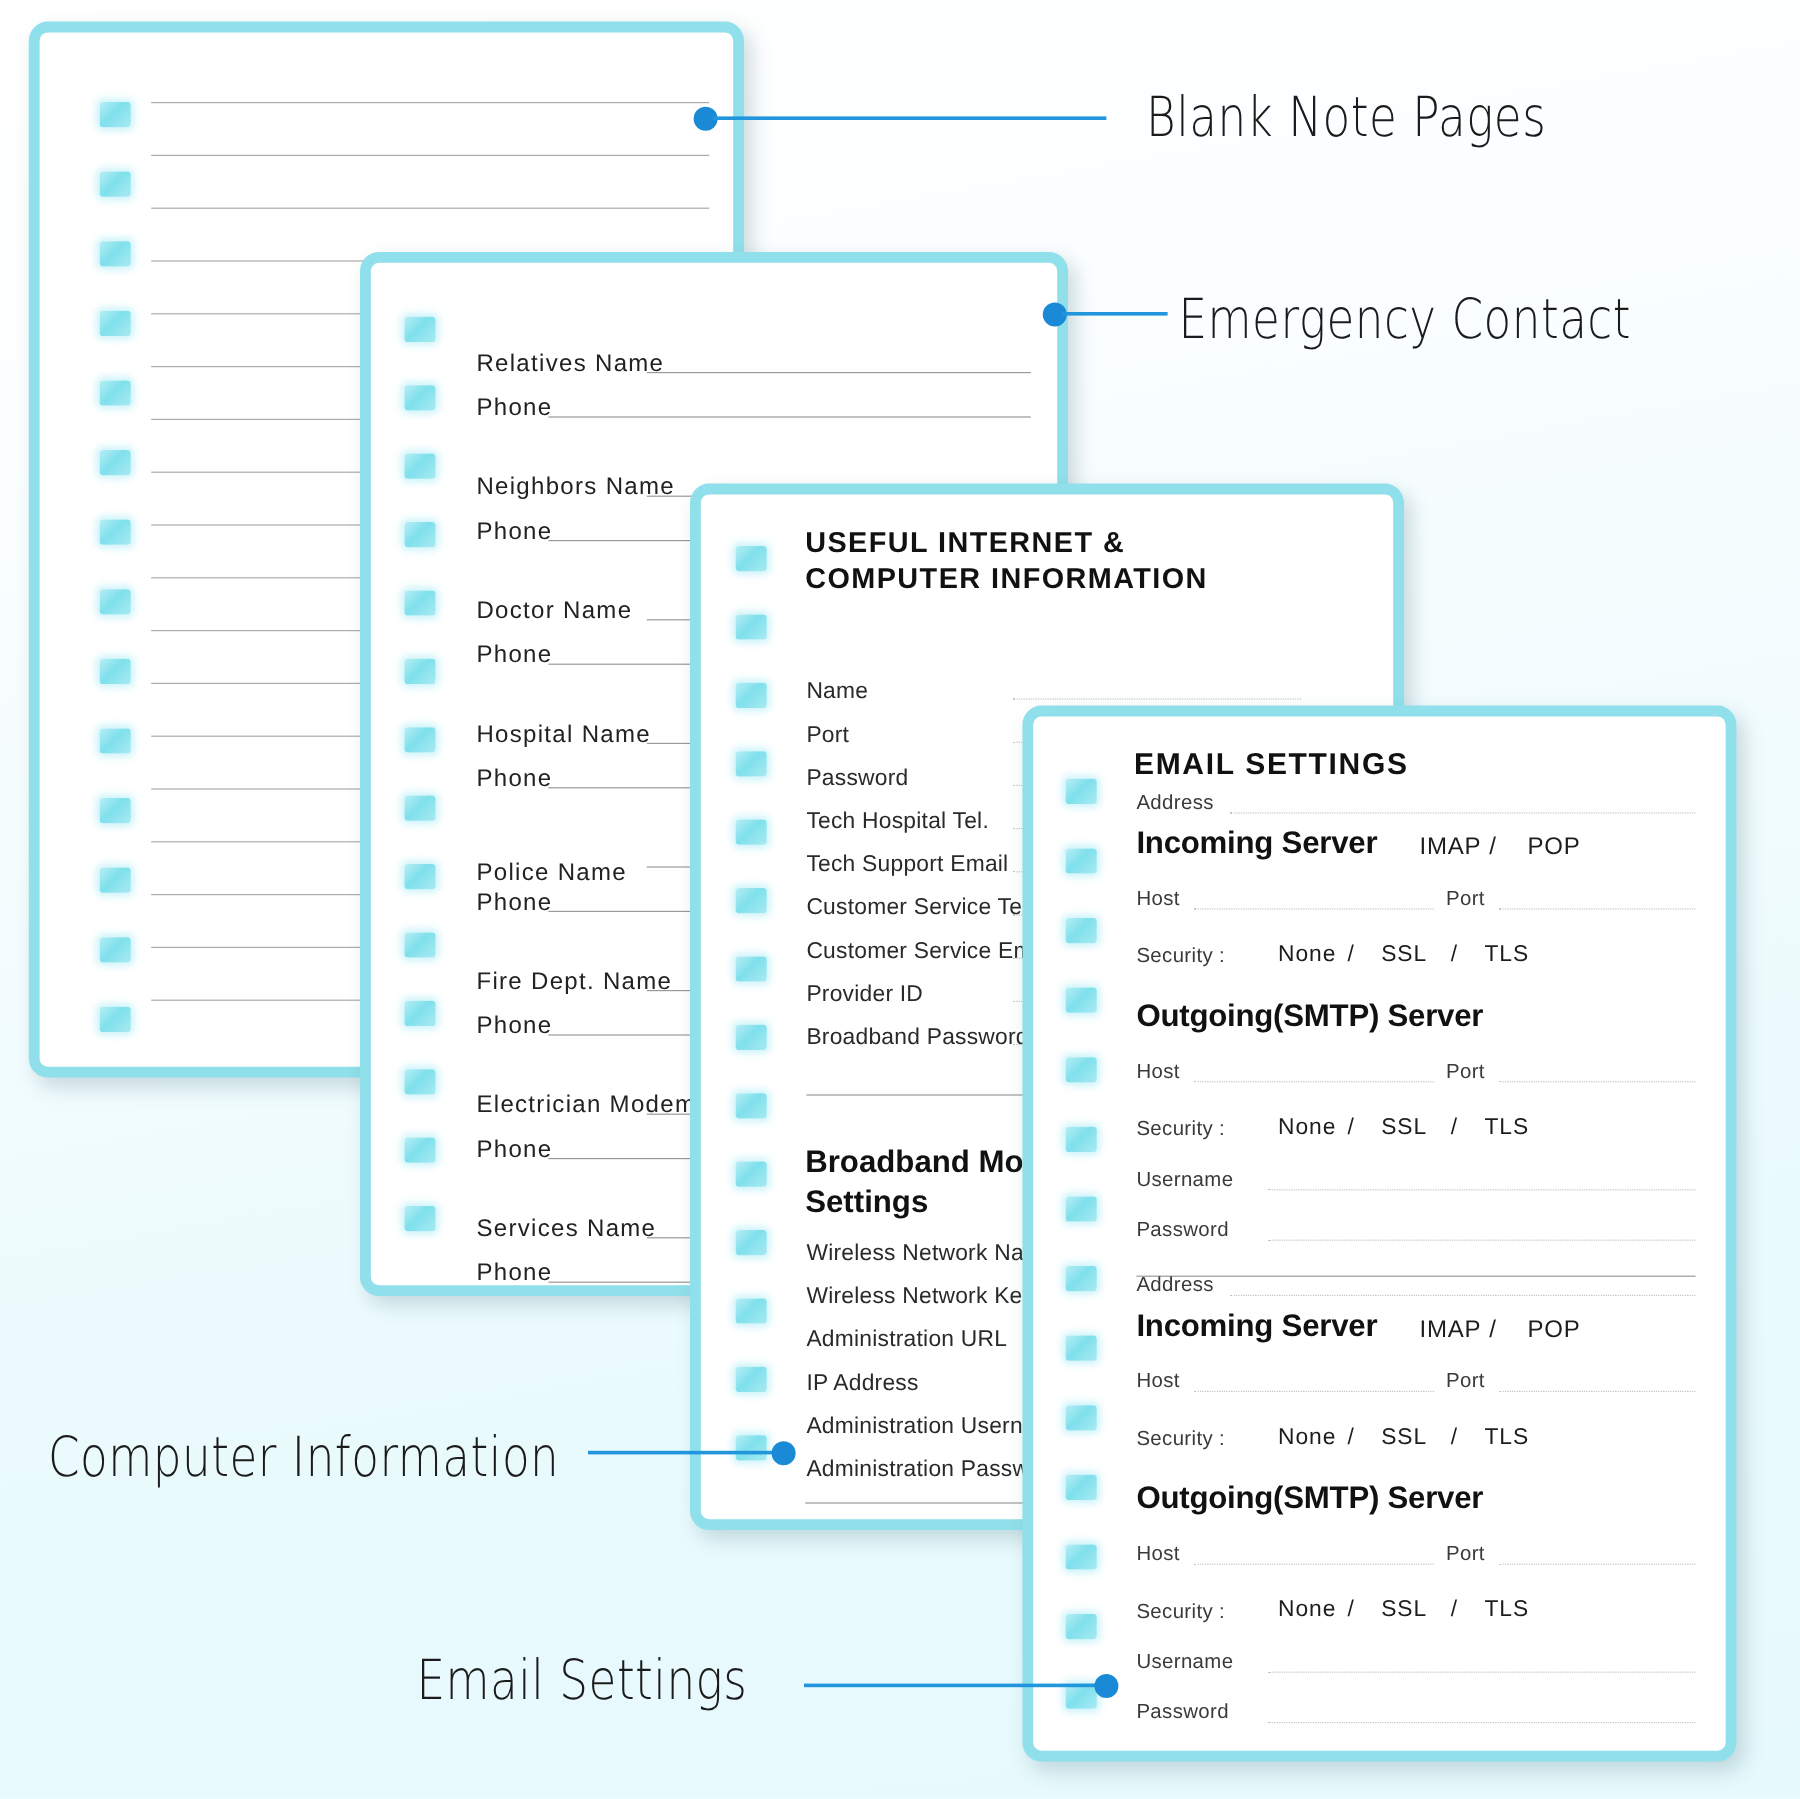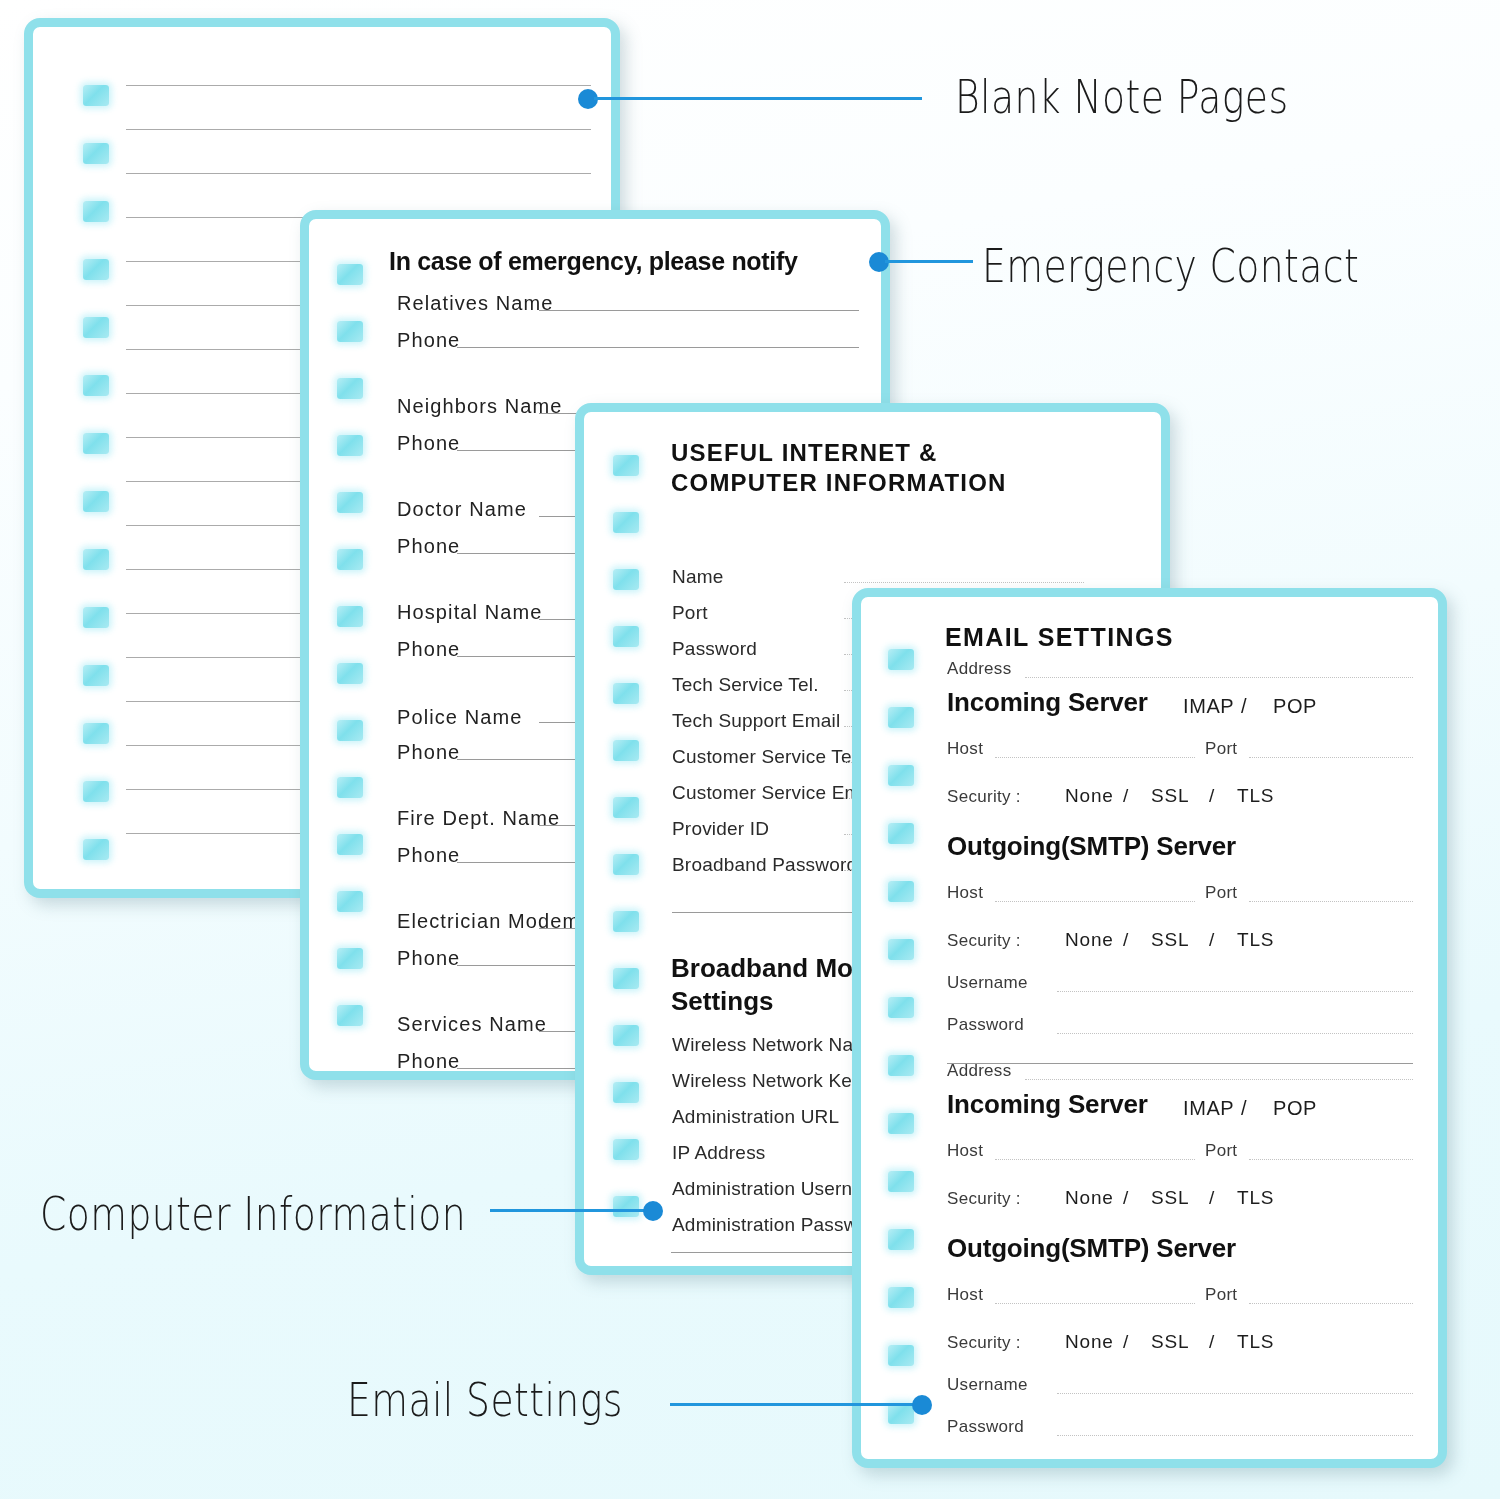--- a/index.html
+++ b/index.html
@@ -125,40 +125,39 @@
           <div class="tab" style="top: 387px;"></div>
           <div class="tab" style="top: 444px;"></div>
           <div class="tab" style="top: 501px;"></div>
           <div class="tab" style="top: 558px;"></div>
           <div class="tab" style="top: 615px;"></div>
           <div class="tab" style="top: 672px;"></div>
           <div class="tab" style="top: 729px;"></div>
           <div class="tab" style="top: 786px;"></div>
         </div>
 
-      <div class="lbl h-emerg" style="left:80px;top:28px;">In case of emergency, please notify</div>
 
       <div id="emerg-fields">
           <div class="lbl f-field-sp" style="left: 88px; top: 73px;">Relatives  Name</div>
           <div class="fill dark" style="left: 230px; top: 91px; width: 320px;"></div>
           <div class="lbl f-field-sp" style="left: 88px; top: 110px;">Phone</div>
           <div class="fill dark" style="left: 148px; top: 128px; width: 402px;"></div>
           <div class="lbl f-field-sp" style="left: 88px; top: 176px;">Neighbors  Name</div>
           <div class="fill dark" style="left: 230px; top: 194px; width: 320px;"></div>
           <div class="lbl f-field-sp" style="left: 88px; top: 213px;">Phone</div>
           <div class="fill dark" style="left: 148px; top: 231px; width: 402px;"></div>
           <div class="lbl f-field-sp" style="left: 88px; top: 279px;">Doctor  Name</div>
           <div class="fill dark" style="left: 230px; top: 297px; width: 320px;"></div>
           <div class="lbl f-field-sp" style="left: 88px; top: 316px;">Phone</div>
           <div class="fill dark" style="left: 148px; top: 334px; width: 402px;"></div>
           <div class="lbl f-field-sp" style="left: 88px; top: 382px;">Hospital  Name</div>
           <div class="fill dark" style="left: 230px; top: 400px; width: 320px;"></div>
           <div class="lbl f-field-sp" style="left: 88px; top: 419px;">Phone</div>
           <div class="fill dark" style="left: 148px; top: 437px; width: 402px;"></div>
-          <div class="lbl f-field-sp" style="left: 88px; top: 487px;">Police  Name</div>
+          <div class="lbl f-field-sp" style="left: 88px; top: 497px;">Police  Name</div>
           <div class="fill dark" style="left: 230px; top: 503px; width: 320px;"></div>
           <div class="lbl f-field-sp" style="left: 88px; top: 522px;">Phone</div>
           <div class="fill dark" style="left: 148px; top: 540px; width: 402px;"></div>
           <div class="lbl f-field-sp" style="left: 88px; top: 588px;">Fire  Dept.  Name</div>
           <div class="fill dark" style="left: 230px; top: 606px; width: 320px;"></div>
           <div class="lbl f-field-sp" style="left: 88px; top: 625px;">Phone</div>
           <div class="fill dark" style="left: 148px; top: 643px; width: 402px;"></div>
           <div class="lbl f-field-sp" style="left: 88px; top: 691px;">Electrician  Modem</div>
           <div class="fill dark" style="left: 230px; top: 709px; width: 320px;"></div>
           <div class="lbl f-field-sp" style="left: 88px; top: 728px;">Phone</div>
@@ -194,21 +193,21 @@
       <div class="lbl h-useful" style="left:87px;top:56px;">COMPUTER  INFORMATION</div>
 
 
       <div id="isp-fields">
           <div class="lbl f-field" style="left: 88px; top: 154px;">Name</div>
           <div class="fill dotted" style="left: 260px; top: 170px; width: 240px;"></div>
           <div class="lbl f-field" style="left: 88px; top: 190px;">Port</div>
           <div class="fill dotted" style="left: 260px; top: 206px; width: 240px;"></div>
           <div class="lbl f-field" style="left: 88px; top: 226px;">Password</div>
           <div class="fill dotted" style="left: 260px; top: 242px; width: 240px;"></div>
-          <div class="lbl f-field" style="left: 88px; top: 262px;">Tech Service Tel.</div>
+          <div class="lbl f-field" style="left: 88px; top: 262px;">Tech Hospital Tel.</div>
           <div class="fill dotted" style="left: 260px; top: 278px; width: 240px;"></div>
           <div class="lbl f-field" style="left: 88px; top: 298px;">Tech Support Email</div>
           <div class="fill dotted" style="left: 260px; top: 314px; width: 240px;"></div>
           <div class="lbl f-field" style="left: 88px; top: 334px;">Customer Service Tel.</div>
           <div class="fill dotted" style="left: 260px; top: 350px; width: 240px;"></div>
           <div class="lbl f-field" style="left: 88px; top: 370px;">Customer Service Email</div>
           <div class="fill dotted" style="left: 260px; top: 386px; width: 240px;"></div>
           <div class="lbl f-field" style="left: 88px; top: 406px;">Provider ID</div>
           <div class="fill dotted" style="left: 260px; top: 422px; width: 240px;"></div>
           <div class="lbl f-field" style="left: 88px; top: 442px;">Broadband Password</div>

